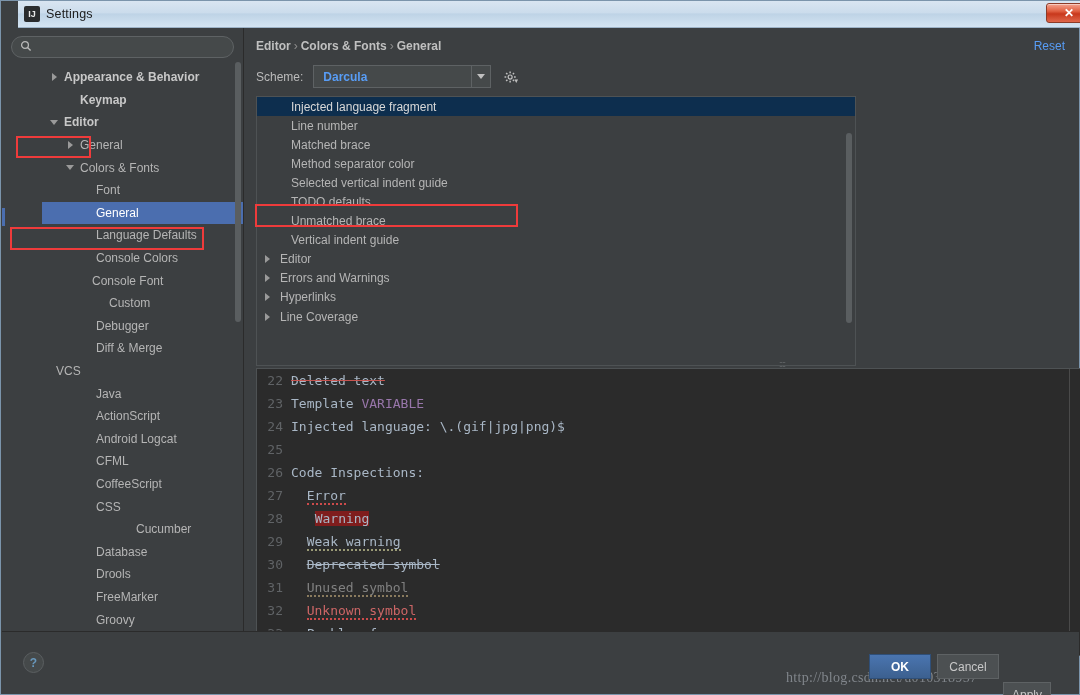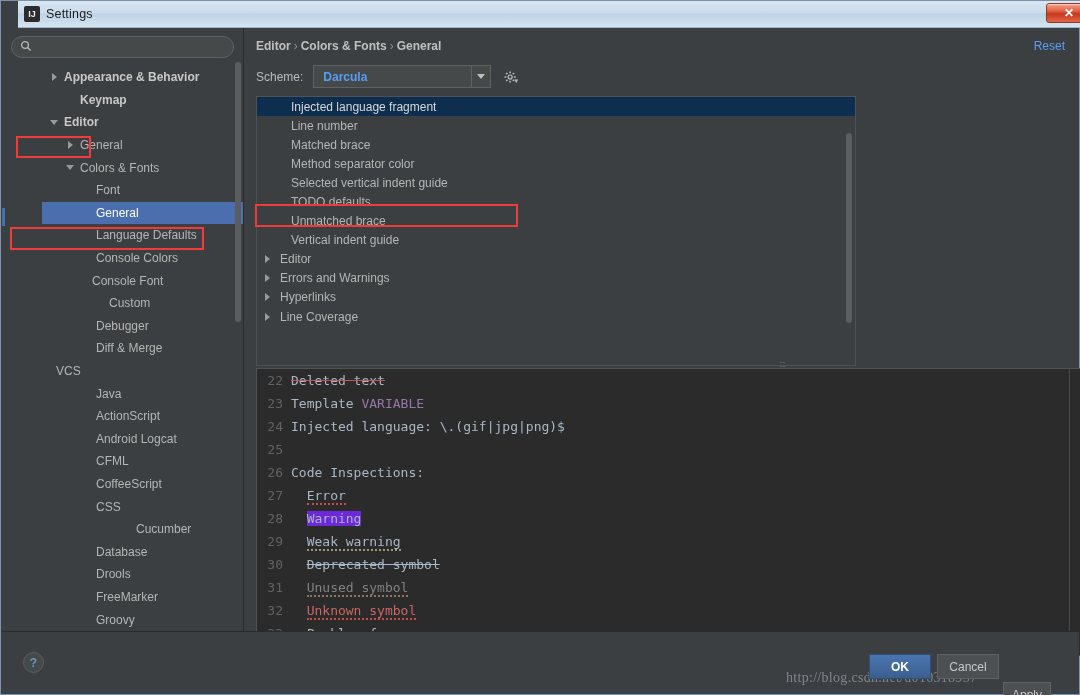--- a/index.html
+++ b/index.html
@@ -197,21 +197,21 @@
     color: #606366; font-size: 13px; flex: 0 0 auto;
     font-family: "DejaVu Sans Mono", monospace;
   }
   .ctext { white-space: pre; font-family: "DejaVu Sans Mono", monospace; }
 
   
   .t-plain { color: #a9b7c6; }
   .t-deleted { color: #a9b7c6; text-decoration: line-through; text-decoration-color: #c75450; }
   .t-var { color: #9876aa; }
   .t-error { color: #a9b7c6; border-bottom: 2px dotted #cc4b4b; }
-  .t-warn { color: #a9b7c6; background: #6d28d9; }
+  .t-warn { color: #a9b7c6; background: #7f1d1d; margin-left: 8px; }
   .t-weakwarn { color: #a9b7c6; border-bottom: 2px dotted #9a9a76; }
   .t-depr { color: #a9b7c6; text-decoration: line-through; }
   .t-unused { color: #808080; border-bottom: 2px dotted #8a7b5e; }
   .t-unknown { color: #cc6666; border-bottom: 2px dotted #cc4b4b; }
   .t-server { color: #a9b7c6; border-bottom: 2px solid #c07830; }
   .t-dup { color: #a9b7c6; background: #a08154; }
 
   #preview-divider {
     position: absolute; left: 812px; top: 0; width: 1px; height: 288px;
     background: #4a4a4a;

